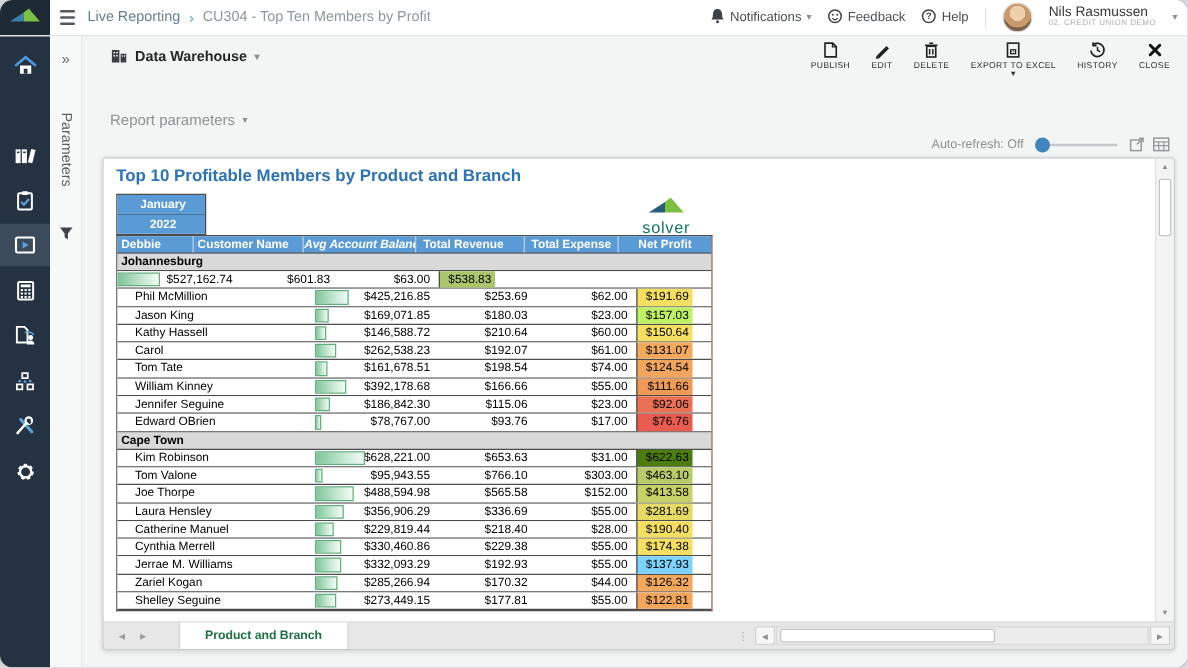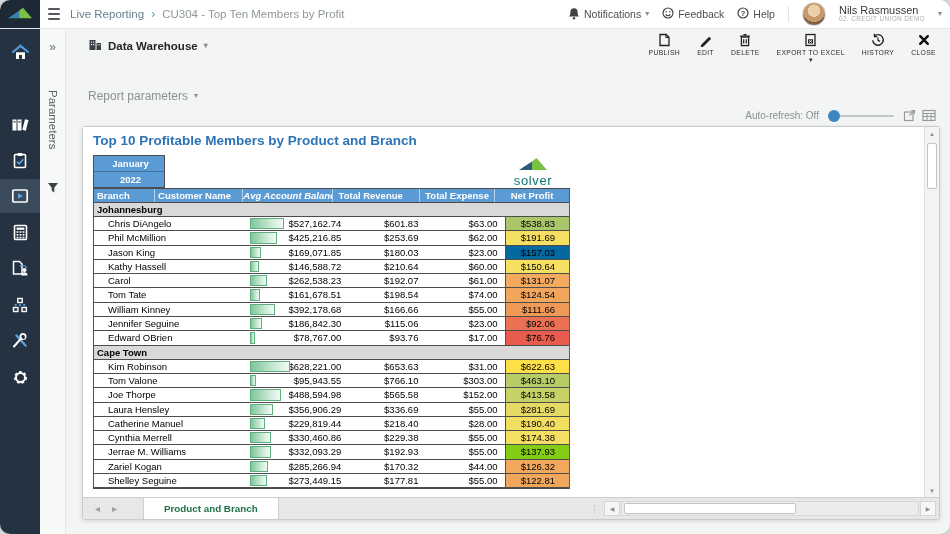--- a/index.html
+++ b/index.html
@@ -62,21 +62,21 @@
   .w1{width:94px;text-align:left;padding-left:3px;}
   .w2{width:96px;font-style:italic;}.w3{width:81px;}.w4{width:80px;margin-left:11px;}.w5{width:80px;}
   .grow{height:13px;line-height:13px;background:#d9d9d9;font-weight:700;padding-left:3px;border-bottom:1px solid #4d4d4d;}
   .drow{display:flex;height:13.3px;line-height:13.3px;border-bottom:1px solid #4d4d4d;background:#fff;}
   .drow > div{box-sizing:border-box;overflow:hidden;white-space:nowrap;}
   .c-name{width:158px;padding-left:14px;}
   .c-bal{width:96px;position:relative;text-align:right;padding-right:4px;}
   .bar{position:absolute;left:0;top:1px;bottom:1px;box-sizing:border-box;background:linear-gradient(90deg,#7ec69a,#cdebd8 65%,#f2fbf5);border:1px solid #5fae7d;}
   .c-rev{width:81px;text-align:right;padding-right:7px;}
   .c-exp{width:80px;text-align:right;padding-right:7px;}
-  .c-prof{width:65px;text-align:right;padding-right:14px;border-left:1px solid #4d4d4d;position:relative;}
+  .c-prof{width:45px;text-align:right;padding-right:3px;border-left:1px solid #4d4d4d;position:relative;}
   
   .vscroll{position:absolute;top:0;right:0;bottom:21px;width:14px;background:#f3f3f3;border-left:1px solid #e2e2e2;}
   .vs-btn{position:absolute;left:0;width:14px;height:14px;display:flex;align-items:center;justify-content:center;font-size:6px;color:#8a8d8f;cursor:pointer;}
   .vs-thumb{position:absolute;left:2px;right:2px;top:16px;height:44px;background:#fff;border:1px solid #c3c6c8;border-radius:2px;cursor:pointer;}
   
   .tabbar{position:absolute;left:0;right:0;bottom:0;height:21px;background:#e7e7e7;border-top:1px solid #cfcfcf;display:flex;align-items:stretch;border-radius:0 0 3px 3px;}
   .tab-nav{width:17px;display:flex;align-items:center;justify-content:center;color:#9b9e9f;font-size:10px;cursor:pointer;}
   .sheet-tab{margin-left:20px;background:#fff;border-left:1px solid #cfcfcf;border-right:1px solid #cfcfcf;display:flex;align-items:center;padding:0 20px;font-weight:700;color:#1e7145;font-size:9.8px;cursor:pointer;white-space:nowrap;}
   .hs{display:flex;align-items:center;margin-left:auto;margin-right:3px;}
   .hs-dots{color:#aaadaf;font-size:9px;margin-right:5px;cursor:pointer;}
@@ -363,48 +363,47 @@
       </div>
       <div class="solver">
         <div><svg width="30" height="14" viewBox="0 0 30 14">
               <polygon points="1,13 14,4.5 14,13" fill="#2a5d7c"></polygon>
               <polygon points="14,4.5 18.5,1 29,13 14,13" fill="#7ac143"></polygon>
             </svg></div>
         <div class="solver-text">solver</div>
       </div>
       <div class="rpt-table">
           <div class="hrow">
-            <span class="hcell w0">Branch</span>
+            <span class="hcell w0">Debbie</span>
             <span class="hcell w1">Customer Name</span>
             <span class="hcell w2">Avg Account Balance</span>
             <span class="hcell w3">Total Revenue</span>
             <span class="hcell w4">Total Expense</span>
             <span class="hcell w5">Net Profit</span>
           </div>
           <div class="grow">Johannesburg</div>
           <div class="drow">
-            <div class="c-name">Chris DiAngelo</div>
             <div class="c-bal"><span class="bar" style="width:34px"></span>$527,162.74</div>
             <div class="c-rev">$601.83</div>
             <div class="c-exp">$63.00</div>
             <div class="c-prof" style="background:#a9c66b">$538.83</div>
           </div>
           <div class="drow">
             <div class="c-name">Phil McMillion</div>
             <div class="c-bal"><span class="bar" style="width:27px"></span>$425,216.85</div>
             <div class="c-rev">$253.69</div>
             <div class="c-exp">$62.00</div>
             <div class="c-prof" style="background:#f5df63">$191.69</div>
           </div>
           <div class="drow">
             <div class="c-name">Jason King</div>
             <div class="c-bal"><span class="bar" style="width:11px"></span>$169,071.85</div>
             <div class="c-rev">$180.03</div>
             <div class="c-exp">$23.00</div>
-            <div class="c-prof" style="background:#0369a1">$157.03</div>
+            <div class="c-prof" style="background:#bef264">$157.03</div>
           </div>
           <div class="drow">
             <div class="c-name">Kathy Hassell</div>
             <div class="c-bal"><span class="bar" style="width:9px"></span>$146,588.72</div>
             <div class="c-rev">$210.64</div>
             <div class="c-exp">$60.00</div>
             <div class="c-prof" style="background:#f6e064">$150.64</div>
           </div>
           <div class="drow">
             <div class="c-name">Carol</div>
@@ -440,21 +439,21 @@
             <div class="c-rev">$93.76</div>
             <div class="c-exp">$17.00</div>
             <div class="c-prof" style="background:#e75c4f">$76.76</div>
           </div>
           <div class="grow">Cape Town</div>
           <div class="drow">
             <div class="c-name">Kim Robinson</div>
             <div class="c-bal"><span class="bar" style="width:40px"></span>$628,221.00</div>
             <div class="c-rev">$653.63</div>
             <div class="c-exp">$31.00</div>
-            <div class="c-prof" style="background:#fde047">$622.63</div>
+            <div class="c-prof" style="background:#4d7c0f">$622.63</div>
           </div>
           <div class="drow">
             <div class="c-name">Tom Valone</div>
             <div class="c-bal"><span class="bar" style="width:6px"></span>$95,943.55</div>
             <div class="c-rev">$766.10</div>
             <div class="c-exp">$303.00</div>
             <div class="c-prof" style="background:#b7cb68">$463.10</div>
           </div>
           <div class="drow">
             <div class="c-name">Joe Thorpe</div>
@@ -482,21 +481,21 @@
             <div class="c-bal"><span class="bar" style="width:21px"></span>$330,460.86</div>
             <div class="c-rev">$229.38</div>
             <div class="c-exp">$55.00</div>
             <div class="c-prof" style="background:#f5df63">$174.38</div>
           </div>
           <div class="drow">
             <div class="c-name">Jerrae M. Williams</div>
             <div class="c-bal"><span class="bar" style="width:21px"></span>$332,093.29</div>
             <div class="c-rev">$192.93</div>
             <div class="c-exp">$55.00</div>
-            <div class="c-prof" style="background:#84cc16">$137.93</div>
+            <div class="c-prof" style="background:#7dd3fc">$137.93</div>
           </div>
           <div class="drow">
             <div class="c-name">Zariel Kogan</div>
             <div class="c-bal"><span class="bar" style="width:18px"></span>$285,266.94</div>
             <div class="c-rev">$170.32</div>
             <div class="c-exp">$44.00</div>
             <div class="c-prof" style="background:#f1a85d">$126.32</div>
           </div>
           <div class="drow">
             <div class="c-name">Shelley Seguine</div>

